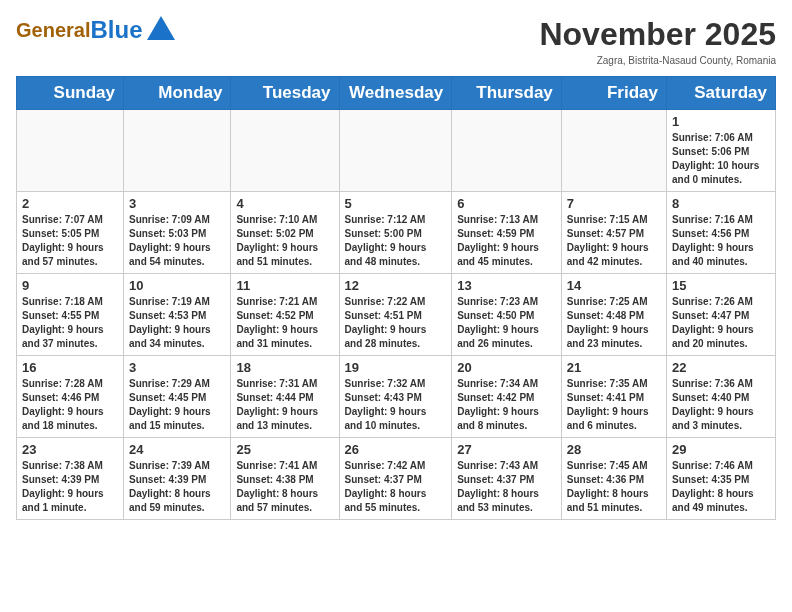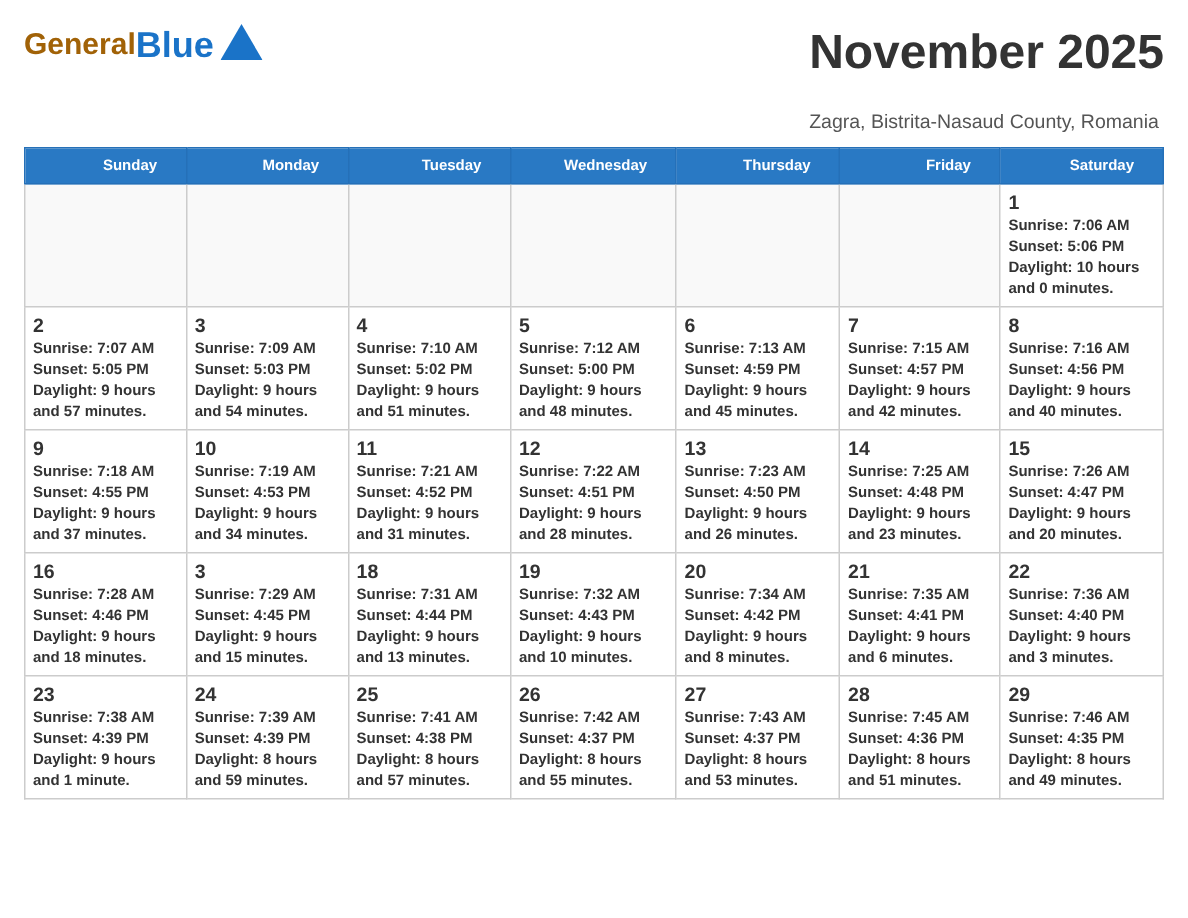--- a/index.html
+++ b/index.html
@@ -10,43 +10,43 @@
       min-height: 612px;
       padding: 16px;
     }
     .header-area {
       display: flex;
       justify-content: space-between;
       align-items: flex-start;
       margin-bottom: 10px;
     }
     .title-area {
-      text-align: left;
+      text-align: right;
     }
     .month-title {
       font-size: 32px;
       font-weight: bold;
       color: #333;
     }
     .location-title {
-      font-size: 13px;
+      font-size: 10px;
       color: #555;
-      margin-top: 20px;
+      margin-top: 2px;
     }
     .calendar {
       width: 100%;
       border-collapse: collapse;
       border: 1px solid #ccc;
     }
     .calendar th {
       background-color: #2979c4;
       color: #fff;
-      font-size: 10px;
-      font-weight: bold;
-      padding: 6px 19px;
+      font-size: 17px;
+      font-weight: bold;
+      padding: 6px 8px;
       text-align: right;
       border: 1px solid #2570b8;
     }
     .calendar td {
       border: 1px solid #ccc;
       vertical-align: top;
       padding: 4px 5px;
       width: 113px;
       min-height: 70px;
       background: #fff;

